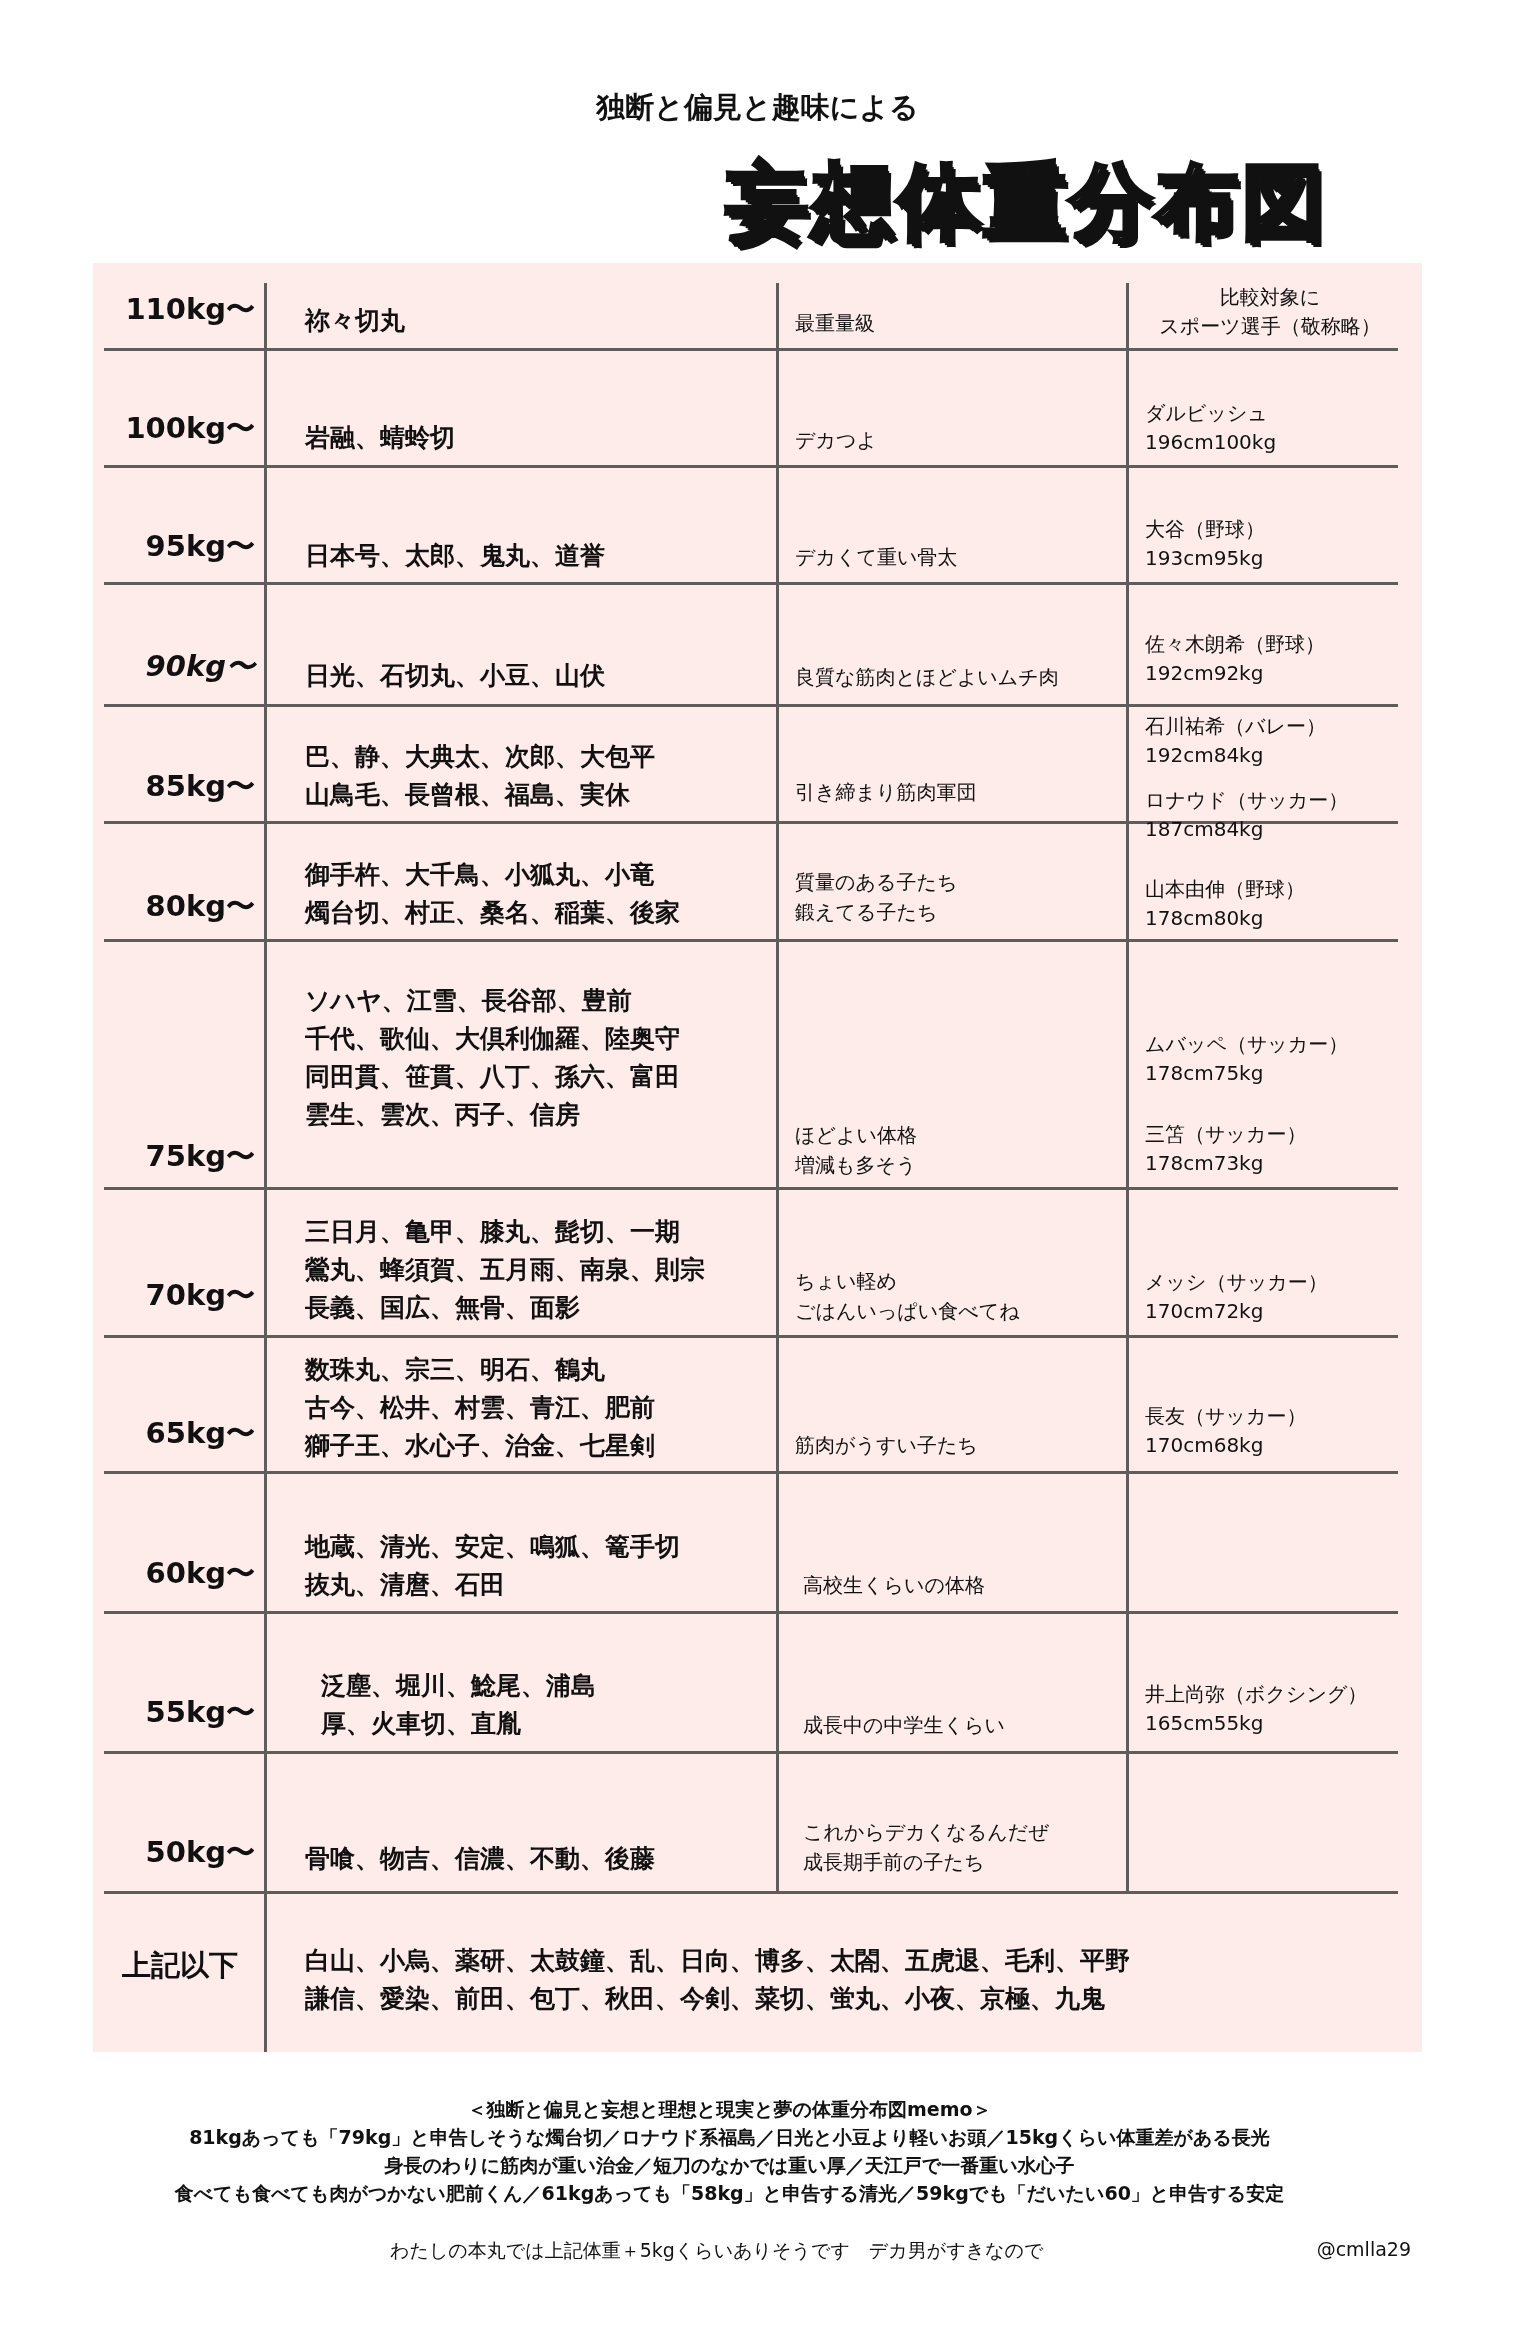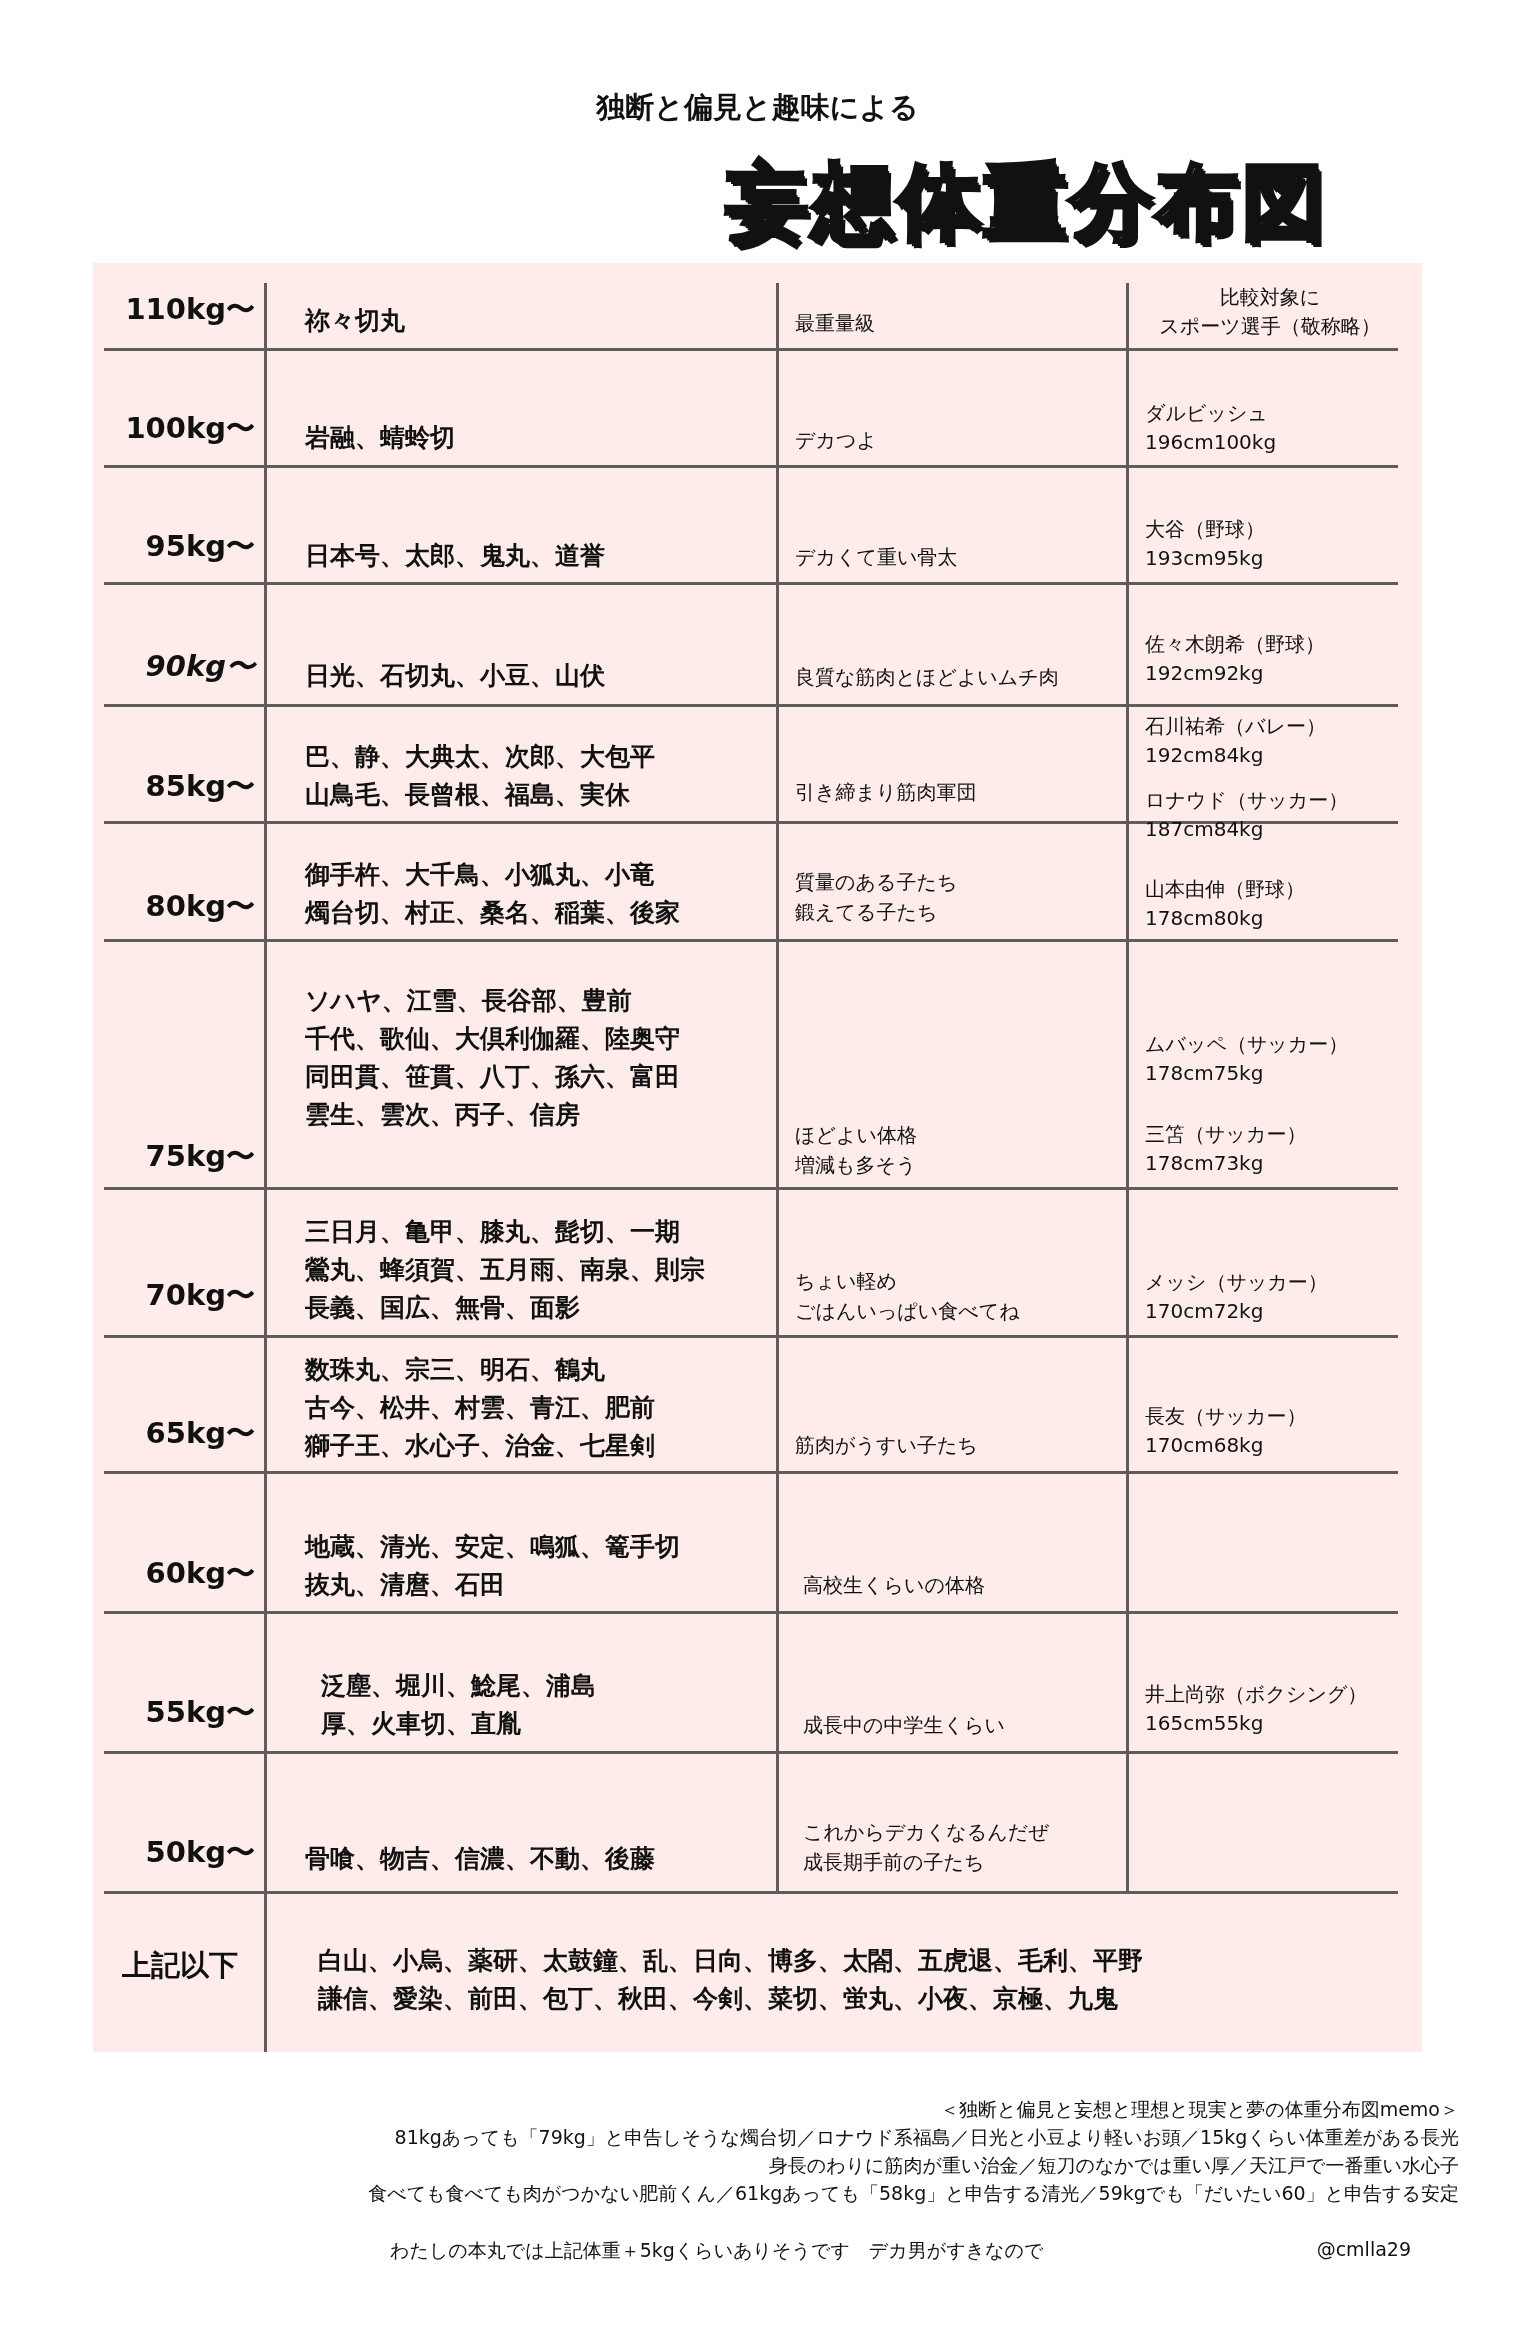--- a/index.html
+++ b/index.html
@@ -10,22 +10,22 @@
   .panel { position:absolute; left:93px; top:263px; width:1329px; height:1789px; background:#fdecea; }
   .hline { position:absolute; height:3px; background:#5f5c5c; }
   .vline { position:absolute; width:3px; background:#5f5c5c; }
   .wlabel { position:absolute; left:100px; width:155px; text-align:right; font-size:29px; font-weight:bold; }
   .names { position:absolute; left:305px; font-size:25px; font-weight:bold; line-height:38px; }
   .desc { position:absolute; left:795px; font-size:20px; line-height:30px; }
   .ath { position:absolute; left:1145px; font-size:20px; line-height:29px; }
   .hdr-desc { position:absolute; left:795px; top:310px; font-size:20px; }
   .hdr-ath { position:absolute; left:1140px; top:283px; width:260px; text-align:center; font-size:20px; line-height:29px; }
   .below-label { position:absolute; left:100px; top:1946px; width:160px; text-align:center; font-size:29px; font-weight:bold; }
-  .below-names { position:absolute; left:318px; top:1942px; font-size:25px; font-weight:bold; line-height:38px; }
-  .memo { position:absolute; top:2095px; left:0; width:1459px; text-align:right; font-size:19px; line-height:28px; }
+  .below-names { position:absolute; left:305px; top:1942px; font-size:25px; font-weight:bold; line-height:38px; }
+  .memo { position:absolute; top:2095px; left:0; width:1459px; text-align:center; font-size:19px; line-height:28px;font-weight:bold; }
   .footer { position:absolute; top:2238px; left:390px; font-size:19px; }
   .handle { position:absolute; top:2238px; right:104px; font-size:19px; }
   .line { display:block; white-space:nowrap; }
 </style>
 </head>
 <body>
 
 <div class="subtitle">独断と偏見と趣味による</div>
 <div class="title">妄想体重分布図</div>
 

